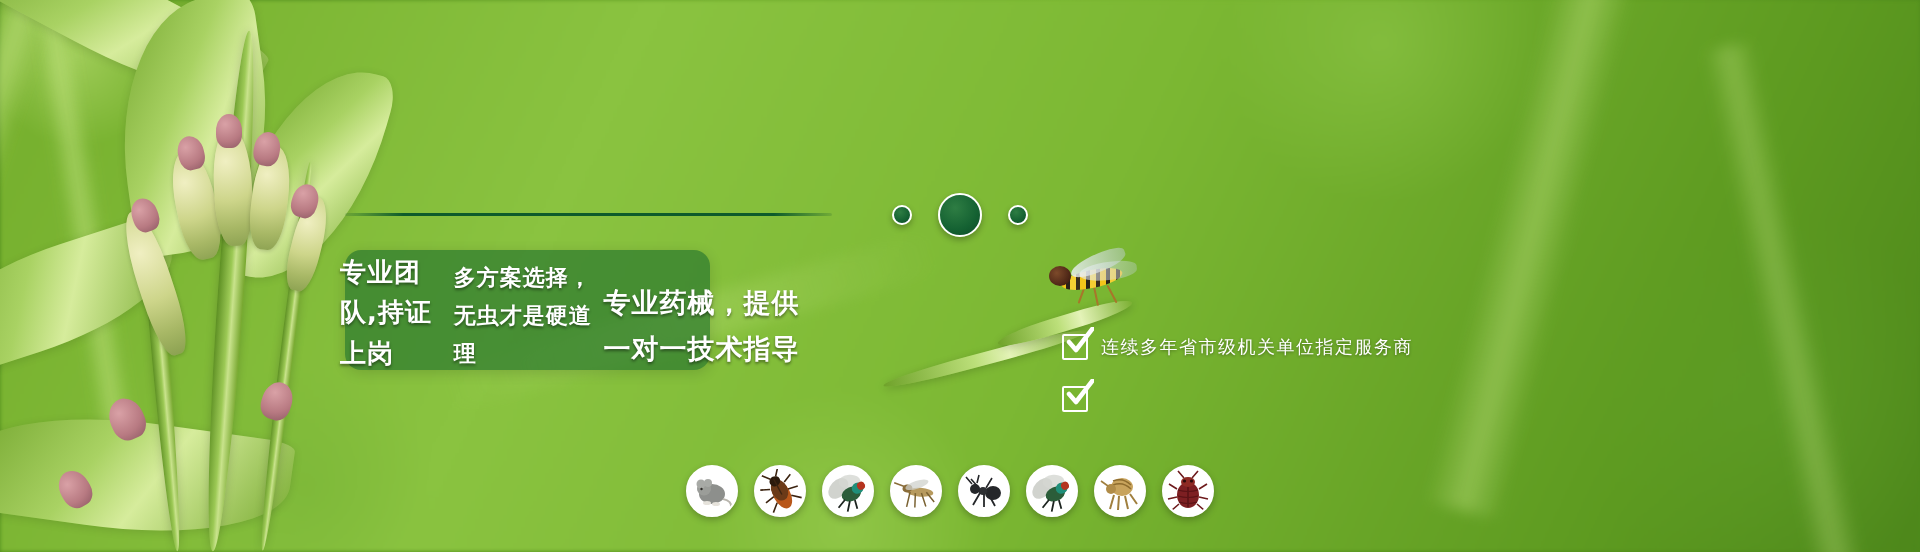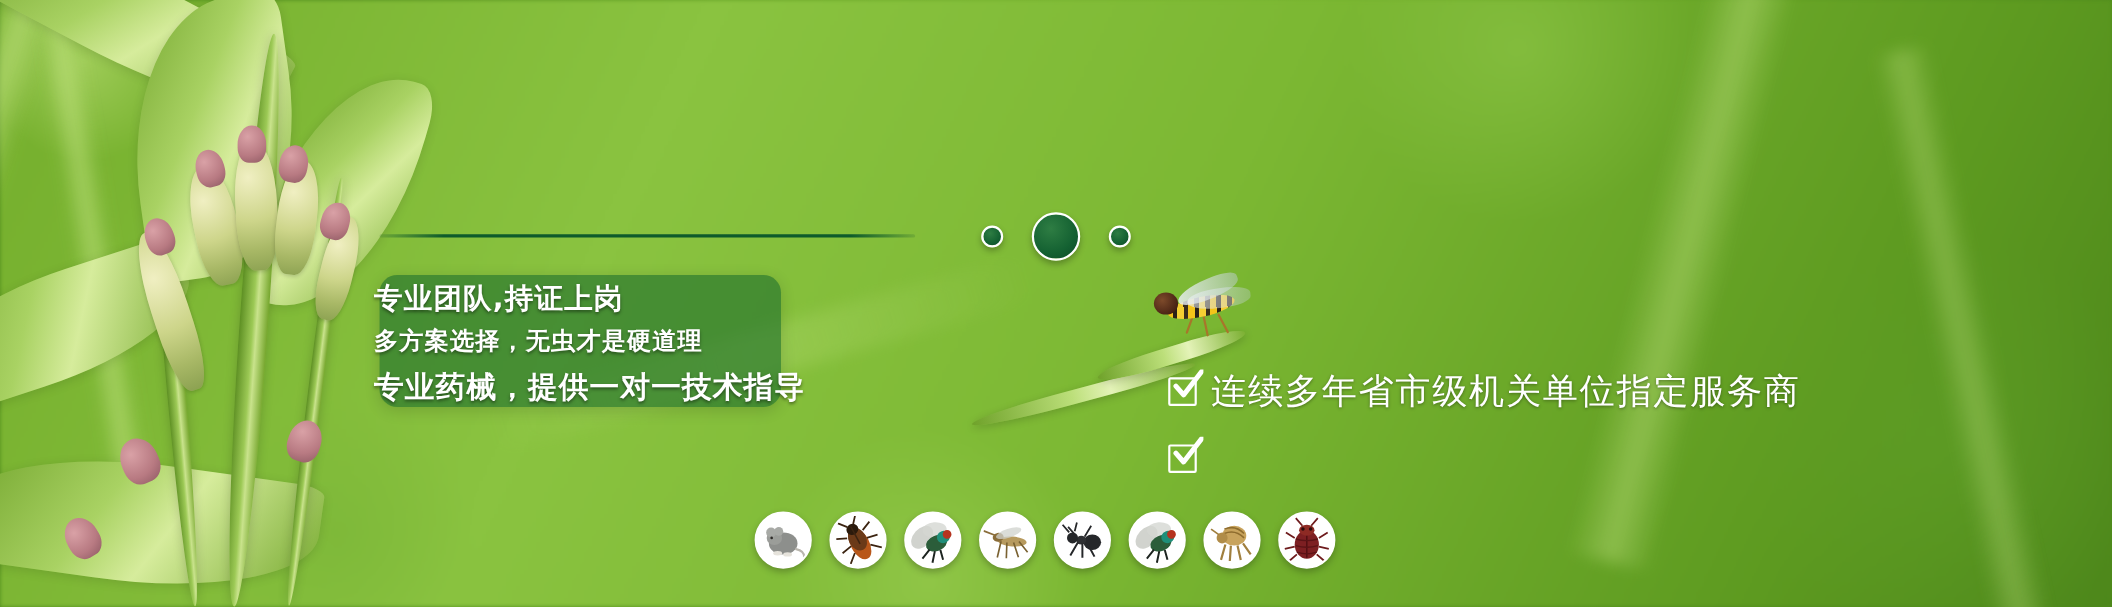--- a/index.html
+++ b/index.html
@@ -141,21 +141,21 @@
   
   .slogan-card{
     position:absolute; left:345px; top:250px; width:365px; height:120px;
     border-radius:16px;
     background:rgba(36,116,46,.66);
     box-shadow:0 3px 14px rgba(0,0,0,.14);
     overflow:visible;
   }
   .slogan-lines{
     position:absolute; left:340px; top:252px; width:460px;
-    display:flex; flex-direction:column; align-items:flex-start;
+    display:flex; flex-direction:row; align-items:flex-end;
     color:#ffffff; font-weight:bold;
     text-shadow:0 2px 3px rgba(0,0,0,.45);
     font-family:"DejaVu Sans","Liberation Sans",sans-serif;
   }
   .sl1{ font-size:26px; letter-spacing:1px; line-height:1.55; }
   .sl2{ font-size:22px; letter-spacing:1px; line-height:1.72; }
   .sl3{ font-size:27px; letter-spacing:1px; line-height:1.72; }
 
   
   .checklist{
@@ -164,21 +164,21 @@
   }
   .check-row{ display:flex; align-items:center; gap:13px; }
   .check-box{ width:26px; height:26px; position:relative; flex:0 0 auto; }
   .check-box .sq{
     position:absolute; inset:0; border:2px solid #ffffff; border-radius:2px;
   }
   .check-box .tick{
     position:absolute; left:2px; top:-7px; width:30px; height:30px;
   }
   .check-text{
-    color:#ffffff; font-size:32px; font-weight:normal; letter-spacing:1.5px;
+    color:#ffffff; font-size:18px; font-weight:normal; letter-spacing:1.5px;
     font-family:"DejaVu Sans","Liberation Sans",sans-serif;
     text-shadow:0 1px 3px rgba(0,0,0,.4);
     white-space:nowrap;
   }
 
   
   .pests{
     position:absolute; left:686px; top:465px;
     display:flex; gap:16px; align-items:center;
   }

